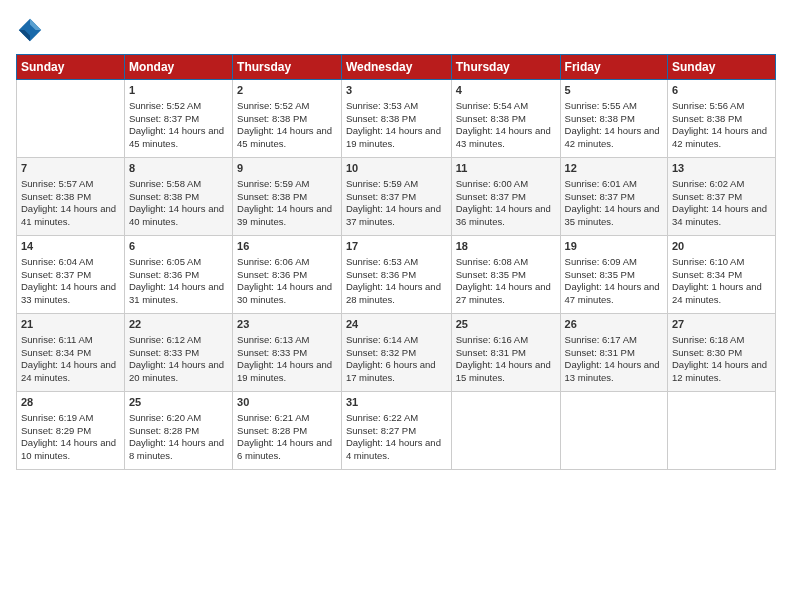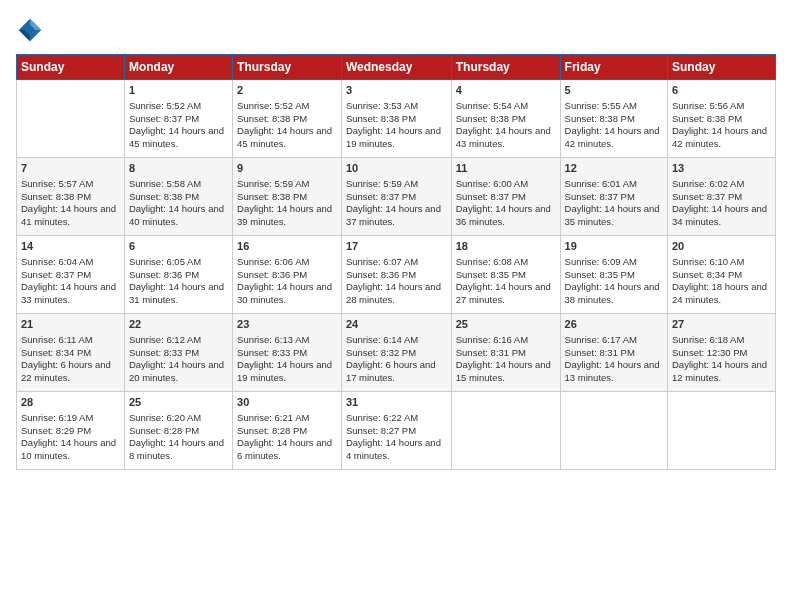--- a/index.html
+++ b/index.html
@@ -141,33 +141,33 @@
           <td><span class="day-number">9</span><span>Sunrise: 5:59 AM</span><br><span>Sunset: 8:38 PM</span><br><span>Daylight: 14 hours and 39 minutes.</span></td>
           <td><span class="day-number">10</span><span>Sunrise: 5:59 AM</span><br><span>Sunset: 8:37 PM</span><br><span>Daylight: 14 hours and 37 minutes.</span></td>
           <td><span class="day-number">11</span><span>Sunrise: 6:00 AM</span><br><span>Sunset: 8:37 PM</span><br><span>Daylight: 14 hours and 36 minutes.</span></td>
           <td><span class="day-number">12</span><span>Sunrise: 6:01 AM</span><br><span>Sunset: 8:37 PM</span><br><span>Daylight: 14 hours and 35 minutes.</span></td>
           <td><span class="day-number">13</span><span>Sunrise: 6:02 AM</span><br><span>Sunset: 8:37 PM</span><br><span>Daylight: 14 hours and 34 minutes.</span></td>
         </tr>
         <tr>
           <td><span class="day-number">14</span><span>Sunrise: 6:04 AM</span><br><span>Sunset: 8:37 PM</span><br><span>Daylight: 14 hours and 33 minutes.</span></td>
           <td><span class="day-number">6</span><span>Sunrise: 6:05 AM</span><br><span>Sunset: 8:36 PM</span><br><span>Daylight: 14 hours and 31 minutes.</span></td>
           <td><span class="day-number">16</span><span>Sunrise: 6:06 AM</span><br><span>Sunset: 8:36 PM</span><br><span>Daylight: 14 hours and 30 minutes.</span></td>
-          <td><span class="day-number">17</span><span>Sunrise: 6:07 AM</span><br><span>Sunset: 8:36 PM</span><br><span>Daylight: 14 hours and 28 minutes.</span></td>
+          <td><span class="day-number">17</span><span>Sunrise: 6:53 AM</span><br><span>Sunset: 8:36 PM</span><br><span>Daylight: 14 hours and 28 minutes.</span></td>
           <td><span class="day-number">18</span><span>Sunrise: 6:08 AM</span><br><span>Sunset: 8:35 PM</span><br><span>Daylight: 14 hours and 27 minutes.</span></td>
-          <td><span class="day-number">19</span><span>Sunrise: 6:09 AM</span><br><span>Sunset: 8:35 PM</span><br><span>Daylight: 14 hours and 38 minutes.</span></td>
-          <td><span class="day-number">20</span><span>Sunrise: 6:10 AM</span><br><span>Sunset: 8:34 PM</span><br><span>Daylight: 18 hours and 24 minutes.</span></td>
+          <td><span class="day-number">19</span><span>Sunrise: 6:09 AM</span><br><span>Sunset: 8:35 PM</span><br><span>Daylight: 14 hours and 47 minutes.</span></td>
+          <td><span class="day-number">20</span><span>Sunrise: 6:10 AM</span><br><span>Sunset: 8:34 PM</span><br><span>Daylight: 1 hours and 24 minutes.</span></td>
         </tr>
         <tr>
-          <td><span class="day-number">21</span><span>Sunrise: 6:11 AM</span><br><span>Sunset: 8:34 PM</span><br><span>Daylight: 6 hours and 22 minutes.</span></td>
+          <td><span class="day-number">21</span><span>Sunrise: 6:11 AM</span><br><span>Sunset: 8:34 PM</span><br><span>Daylight: 14 hours and 24 minutes.</span></td>
           <td><span class="day-number">22</span><span>Sunrise: 6:12 AM</span><br><span>Sunset: 8:33 PM</span><br><span>Daylight: 14 hours and 20 minutes.</span></td>
           <td><span class="day-number">23</span><span>Sunrise: 6:13 AM</span><br><span>Sunset: 8:33 PM</span><br><span>Daylight: 14 hours and 19 minutes.</span></td>
           <td><span class="day-number">24</span><span>Sunrise: 6:14 AM</span><br><span>Sunset: 8:32 PM</span><br><span>Daylight: 6 hours and 17 minutes.</span></td>
           <td><span class="day-number">25</span><span>Sunrise: 6:16 AM</span><br><span>Sunset: 8:31 PM</span><br><span>Daylight: 14 hours and 15 minutes.</span></td>
           <td><span class="day-number">26</span><span>Sunrise: 6:17 AM</span><br><span>Sunset: 8:31 PM</span><br><span>Daylight: 14 hours and 13 minutes.</span></td>
-          <td><span class="day-number">27</span><span>Sunrise: 6:18 AM</span><br><span>Sunset: 12:30 PM</span><br><span>Daylight: 14 hours and 12 minutes.</span></td>
+          <td><span class="day-number">27</span><span>Sunrise: 6:18 AM</span><br><span>Sunset: 8:30 PM</span><br><span>Daylight: 14 hours and 12 minutes.</span></td>
         </tr>
         <tr>
           <td><span class="day-number">28</span><span>Sunrise: 6:19 AM</span><br><span>Sunset: 8:29 PM</span><br><span>Daylight: 14 hours and 10 minutes.</span></td>
           <td><span class="day-number">25</span><span>Sunrise: 6:20 AM</span><br><span>Sunset: 8:28 PM</span><br><span>Daylight: 14 hours and 8 minutes.</span></td>
           <td><span class="day-number">30</span><span>Sunrise: 6:21 AM</span><br><span>Sunset: 8:28 PM</span><br><span>Daylight: 14 hours and 6 minutes.</span></td>
           <td><span class="day-number">31</span><span>Sunrise: 6:22 AM</span><br><span>Sunset: 8:27 PM</span><br><span>Daylight: 14 hours and 4 minutes.</span></td>
           <td class="empty-cell"></td>
           <td class="empty-cell"></td>
           <td class="empty-cell"></td>
         </tr>

